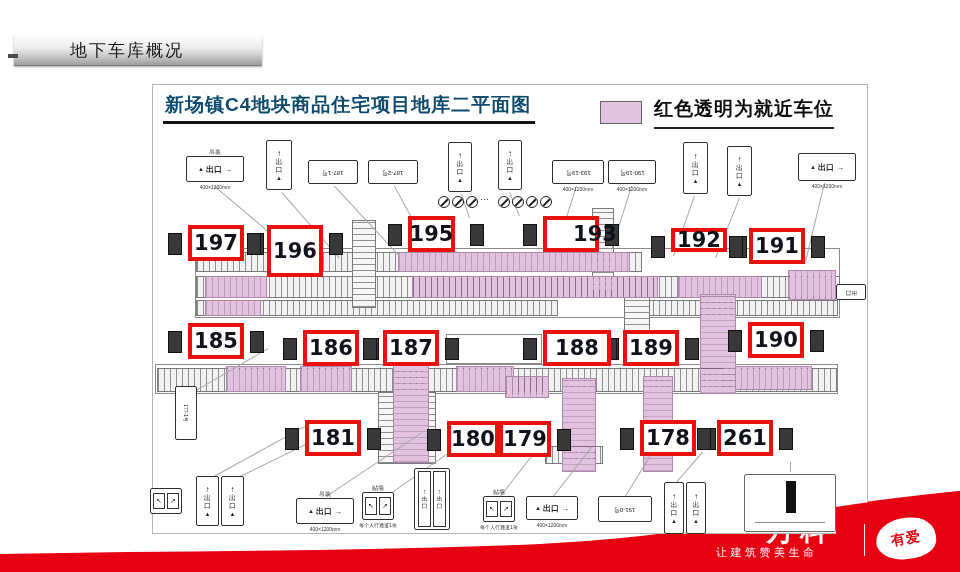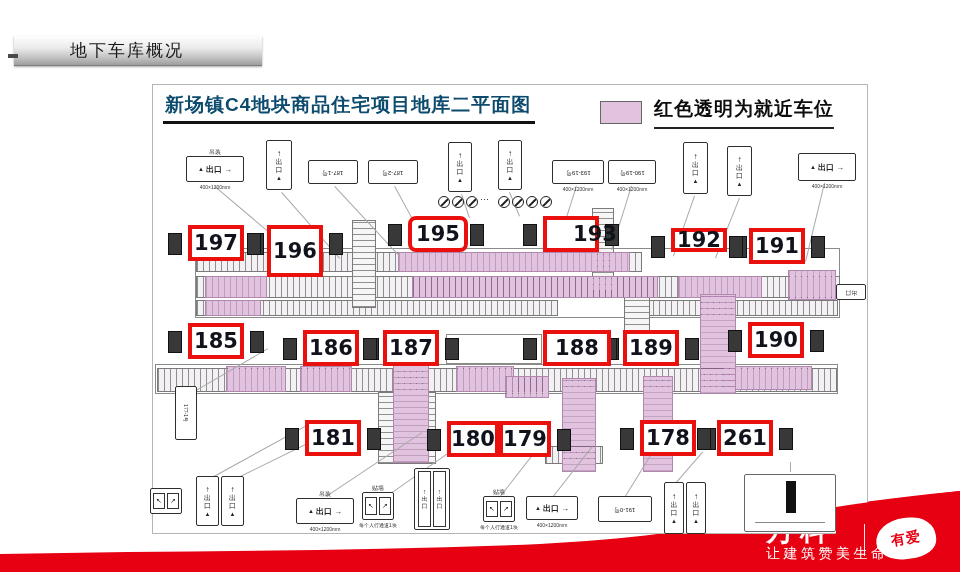--- a/index.html
+++ b/index.html
@@ -50,21 +50,21 @@
     justify-content:center;background:#fff;}
   .circ{width:12px;height:12px;border:1.5px solid #1e1e1e;border-radius:50%;background:#fff;
     box-sizing:border-box;position:absolute;overflow:hidden;}
   .circ i{position:absolute;left:-2px;top:4px;width:16px;height:1.5px;background:#1e1e1e;
     transform:rotate(-45deg);}
 
   
   .footer-svg{position:absolute;left:0;top:0;width:960px;height:572px;}
   .logo{position:absolute;left:766px;top:512px;font-size:28px;font-weight:bold;color:#fff;
     letter-spacing:6px;}
-  .tagline{position:absolute;left:766px;top:545px;font-size:14px;color:#fff;letter-spacing:3.5px;}
+  .tagline{position:absolute;left:716px;top:545px;font-size:11px;color:#fff;letter-spacing:3.5px;}
   .divider{position:absolute;left:864px;top:524px;width:1px;height:32px;background:rgba(255,255,255,.9);}
   .blob{position:absolute;left:876px;top:518px;width:60px;height:41px;background:#fff;
     border-radius:55% 45% 50% 50% / 60% 55% 45% 50%;transform:rotate(-6deg);
     display:flex;align-items:center;justify-content:center;}
   .blob span{color:#e60012;font-size:14px;font-weight:bold;transform:rotate(-4deg);letter-spacing:1px;}
 </style>
 </head>
 <body>
 
 <svg class="footer-svg" viewBox="0 0 960 572">
@@ -180,21 +180,21 @@
     <div class="flank" style="position: absolute; left: 427px; top: 429px; width: 14px; height: 22px;"></div>
     <div class="flank" style="position: absolute; left: 505px; top: 429px; width: 14px; height: 22px;"></div>
     <div class="flank" style="position: absolute; left: 479px; top: 429px; width: 14px; height: 22px;"></div>
     <div class="flank" style="position: absolute; left: 557px; top: 429px; width: 14px; height: 22px;"></div>
     <div class="flank" style="position: absolute; left: 620px; top: 428px; width: 14px; height: 22px;"></div>
     <div class="flank" style="position: absolute; left: 702px; top: 428px; width: 14px; height: 22px;"></div>
     <div class="flank" style="position: absolute; left: 697px; top: 428px; width: 14px; height: 22px;"></div>
     <div class="flank" style="position: absolute; left: 779px; top: 428px; width: 14px; height: 22px;"></div>
     <div class="numbox" style="position: absolute; left: 188px; top: 225px; width: 56px; height: 36px;">197</div>
     <div class="numbox" style="position: absolute; left: 267px; top: 225px; width: 56px; height: 52px; text-align: center;">196</div>
-    <div class="numbox" style="position: absolute; left: 408px; top: 216px; width: 60px; height: 36px; border-radius: 8px;">195</div>
+    <div class="numbox" style="position: absolute; left: 408px; top: 216px; width: 47px; height: 36px;">195</div>
     <div class="numbox" style="position: absolute; left: 543px; top: 216px; width: 56px; height: 36px; padding-left: 48px;">193</div>
     <div class="numbox" style="position: absolute; left: 671px; top: 228px; width: 56px; height: 24px;">192</div>
     <div class="numbox" style="position: absolute; left: 749px; top: 228px; width: 56px; height: 36px;">191</div>
     <div class="numbox" style="position: absolute; left: 188px; top: 323px; width: 56px; height: 36px;">185</div>
     <div class="numbox" style="position: absolute; left: 303px; top: 330px; width: 56px; height: 36px;">186</div>
     <div class="numbox" style="position: absolute; left: 383px; top: 330px; width: 56px; height: 36px;">187</div>
     <div class="numbox" style="position: absolute; left: 543px; top: 330px; width: 68px; height: 36px;">188</div>
     <div class="numbox" style="position: absolute; left: 623px; top: 330px; width: 56px; height: 36px;">189</div>
     <div class="numbox" style="position: absolute; left: 748px; top: 322px; width: 56px; height: 36px;">190</div>
     <div class="numbox" style="position: absolute; left: 305px; top: 420px; width: 56px; height: 36px;">181</div>

